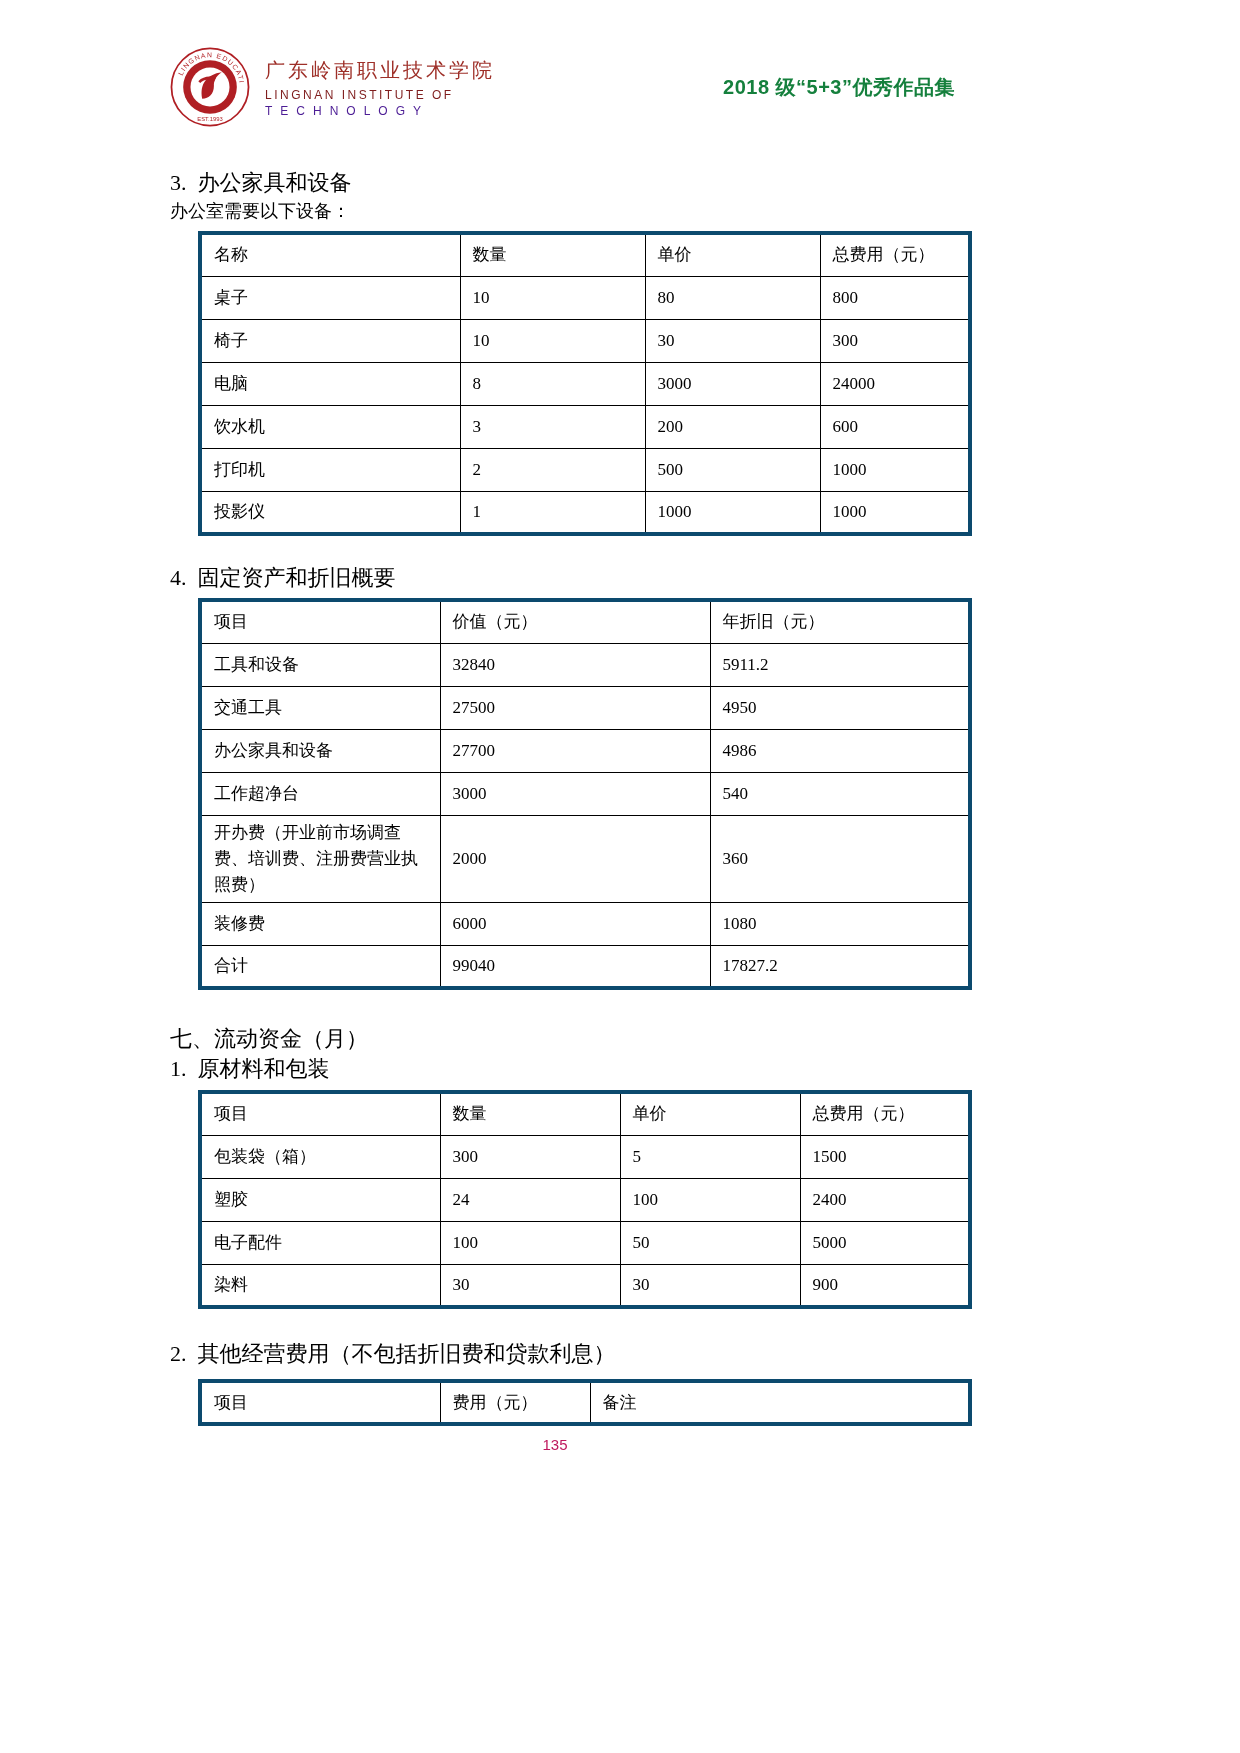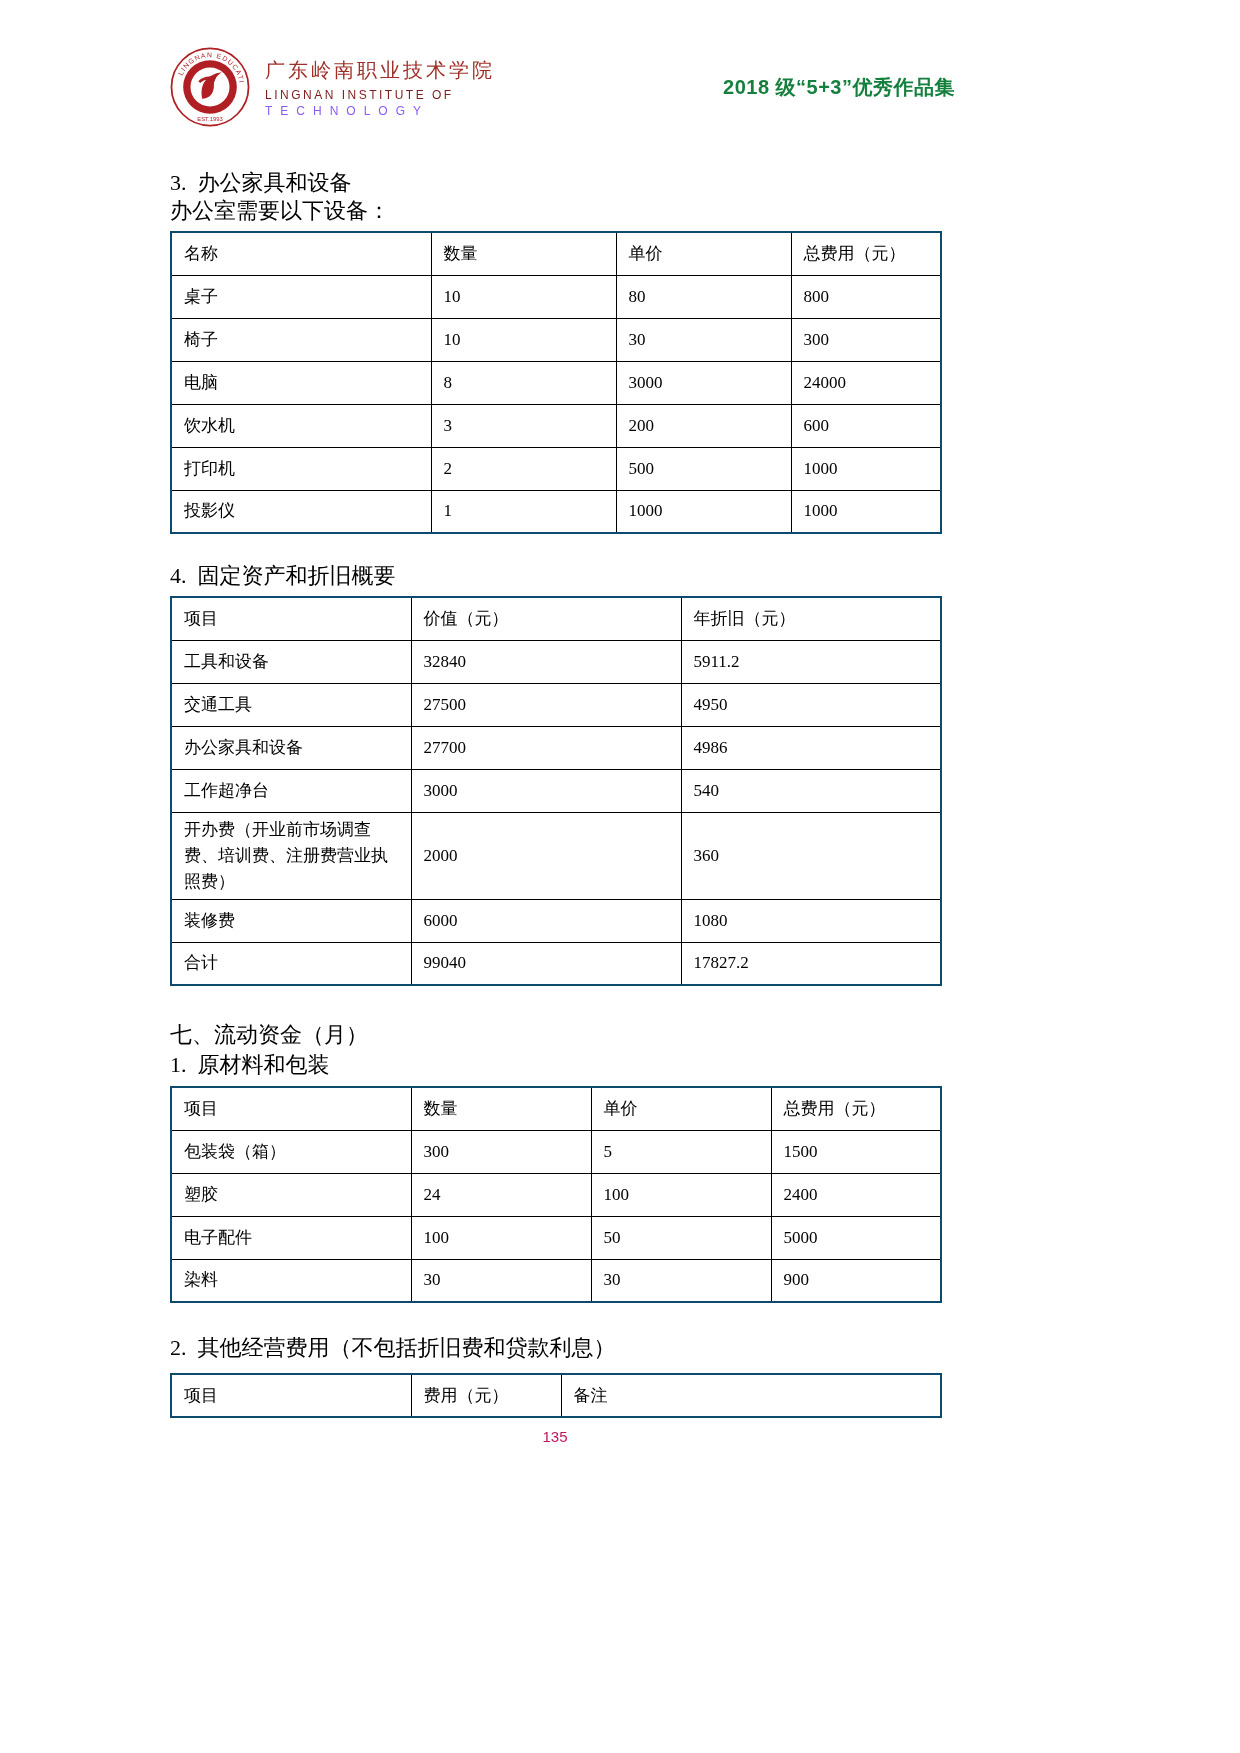--- a/index.html
+++ b/index.html
@@ -12,37 +12,37 @@
   }
   .page { width:1240px; height:1753px; padding:45px 170px 0 170px; position:relative; }
 
   
   .header { display:flex; align-items:center; justify-content:space-between; height:84px; }
   .brand { display:flex; align-items:center; gap:15px; }
   .seal { width:80px; height:80px; flex:0 0 auto; }
   .inst-cn { font-size:20px; font-weight:400; color:#9e2f28; letter-spacing:3px;text-align:right; }
   .inst-en1 { font-size:12px; color:#7f1d1d; letter-spacing:2.5px; margin-top:4px;
               font-family:"Liberation Sans",sans-serif; }
-  .inst-en2 { font-size:12px; color:#8b5cf6; letter-spacing:8px; margin-top:2px;
+  .inst-en2 { font-size:12px; color:#4c1d95; letter-spacing:8px; margin-top:2px;
               font-family:"Liberation Sans",sans-serif; }
   .doc-title { font-family:"Liberation Sans",sans-serif; font-weight:700; font-size:20px;
                color:#15803d; margin-right:115px; letter-spacing:0.5px; }
 
   
   .sec-heading { font-size:22px; line-height:28px; white-space:pre-wrap; }
   #sec3-heading { margin-top:40px; }
-  .sub-text { font-size:22px; line-height:28px; white-space:pre-wrap; }
+  .sub-text { font-size:18px; line-height:28px; white-space:pre-wrap; }
   #sec4-heading { margin-top:28px; }
   #sec7-heading { margin-top:34px; line-height:30px; }
   #sec7-1-heading { line-height:30px; }
   #sec7-2-heading { margin-top:30px; line-height:30px; }
 
   
   table.doc { border-collapse:collapse; width:770px; table-layout:fixed;
-              margin-top:6px; border:2px solid #0c4a6e; }
+              margin-top:6px; border:4px solid #0c4a6e;margin-left:28px; }
   table.doc th, table.doc td {
     border:1px solid #000; height:43px; padding:4px 12px;
     font-size:17px; line-height:26px; text-align:left; vertical-align:middle;
     font-weight:normal; word-break:break-all;
   }
   #t-expenses { margin-top:10px; }
 
   .page-num { width:770px; text-align:center; margin-top:10px; font-size:15px;
               font-family:"Liberation Sans",sans-serif; color:#be185d; }
 </style>

